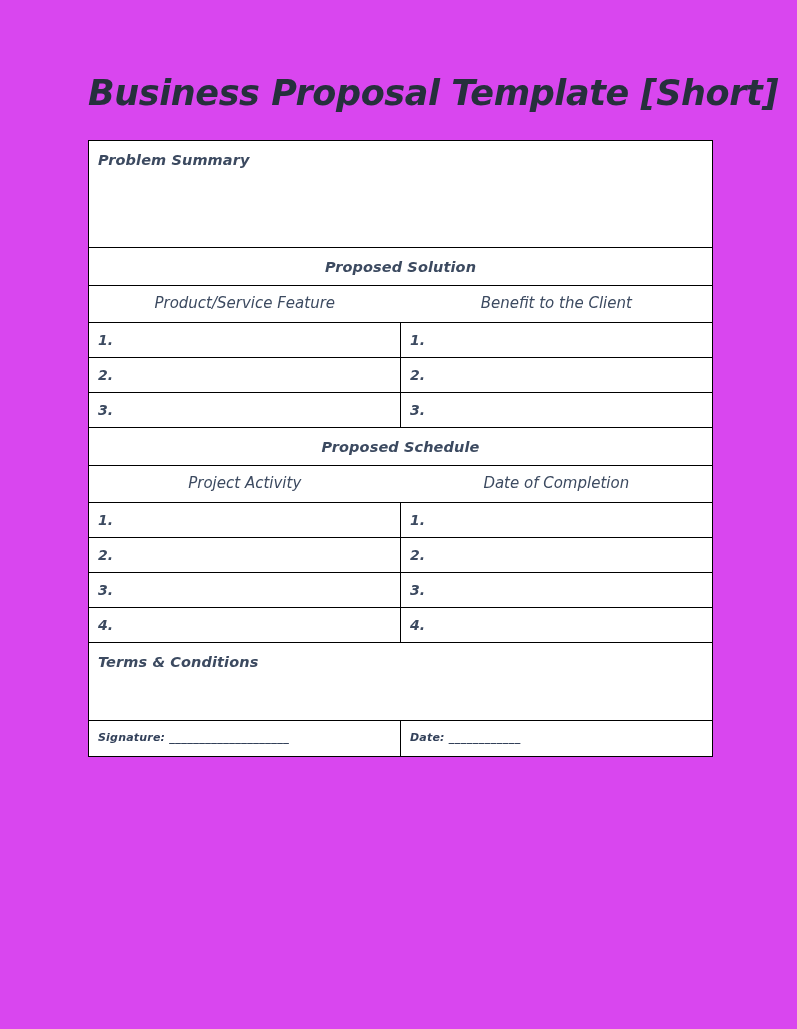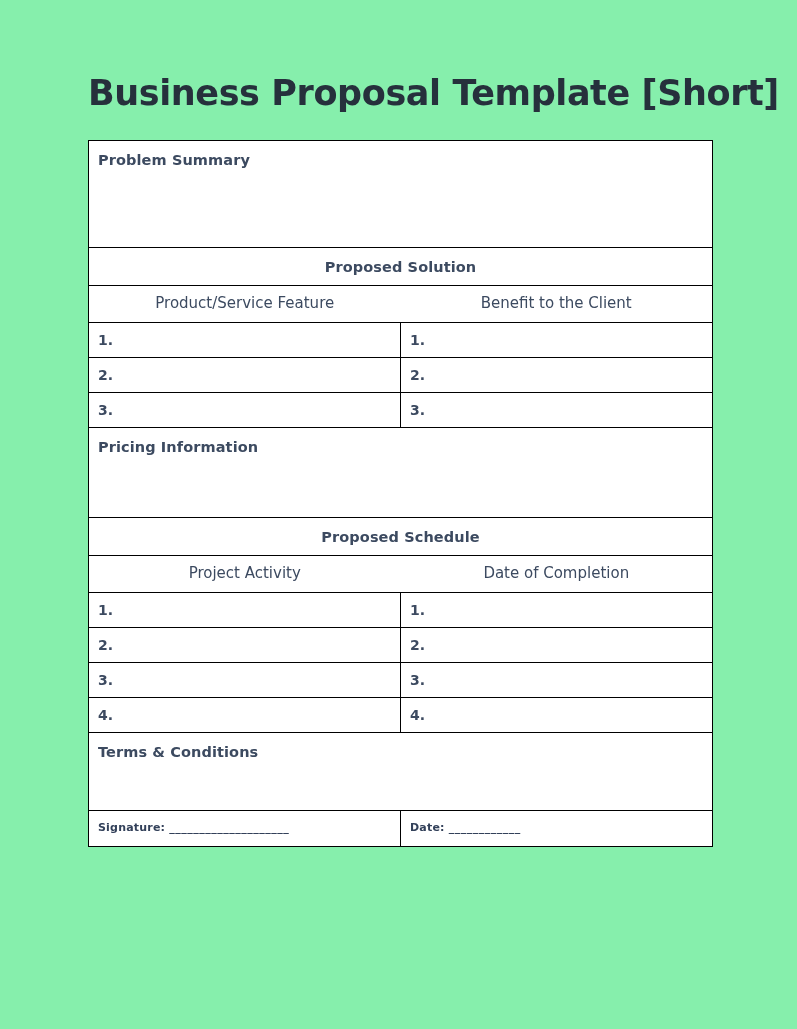--- a/index.html
+++ b/index.html
@@ -11,22 +11,23 @@
     width: 797px;
     height: 1029px;
     font-family: "DejaVu Sans", "Liberation Sans", sans-serif;
     -webkit-font-smoothing: antialiased;
   }
 
   .page {
     position: relative;
     width: 797px;
     height: 1029px;
-    background: #86efac;
+    background: #d946ef;
     box-sizing: border-box;
+    font-style: italic;
   }
 
   .doc-title {
     position: absolute;
     left: 88px;
     top: 74px;
     font-size: 35px;
     font-weight: 700;
     letter-spacing: -0.4px;
     color: #26303c;
@@ -160,26 +161,20 @@
       </tr>
       <tr class="r-item">
         <td>
           <div class="row-num">3.</div>
         </td>
         <td>
           <div class="row-num">3.</div>
         </td>
       </tr>
 
-      <tr class="r-pricing">
-        <td colspan="2">
-          <div class="sect-label">Pricing Information</div>
-          <div class="field-area"></div>
-        </td>
-      </tr>
 
       <tr class="r-band">
         <td colspan="2">
           <div class="band-title">Proposed Schedule</div>
         </td>
       </tr>
 
       <tr class="r-colhead">
         <td style="border-right:none">
           <div class="col-head">Project Activity</div>

